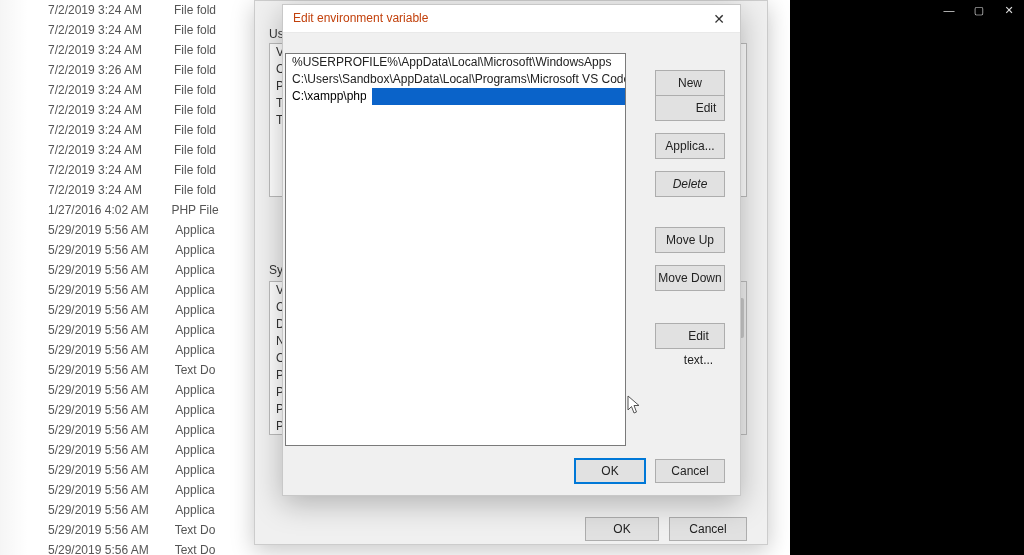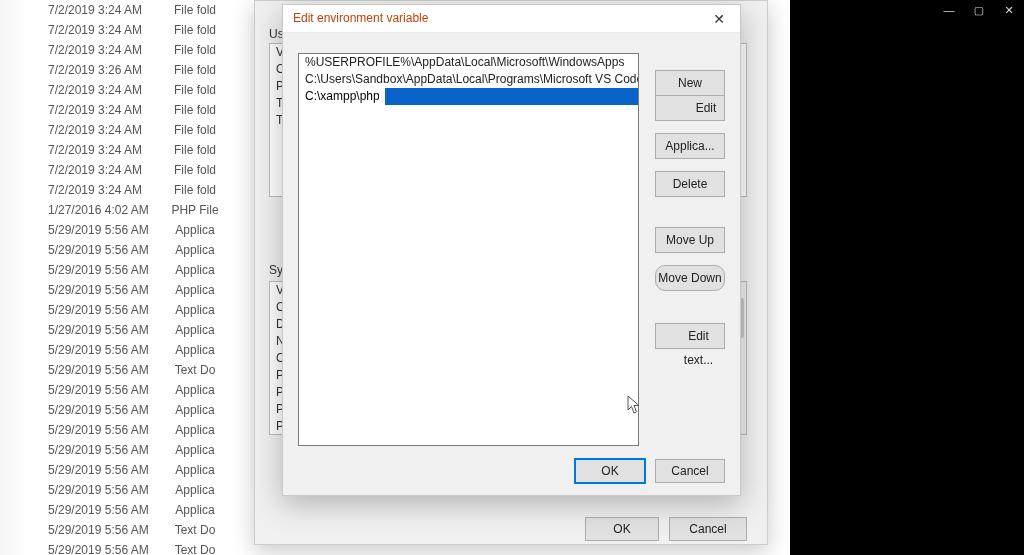--- a/index.html
+++ b/index.html
@@ -30,34 +30,34 @@
     .env-dialog .btn { position:absolute; width:78px; height:24px; background:#e1e1e1; border:1px solid #adadad; text-align:center; line-height:22px; color:#222; font-size:12px; }
     .env-dialog .ok-btn { left: 330px; top: 516px; width:74px;}
     .env-dialog .cancel-btn { left: 414px; top: 516px; width:78px;}
 
     
     .edit-dialog { position: absolute; left: 282px; top: 4px; width: 459px; height: 492px; background: #f0f0f0; border: 1px solid #c8c8c8; box-shadow: 0 8px 28px rgba(0,0,0,0.26); }
     .edit-dialog .title-area { position: relative; height: 28px; background: #fff; border-bottom: 1px solid #e9e9e9;}
     .edit-dialog .title-text { position:absolute; left: 10px; top: 6px; font-size: 12px; color:#c2410c;}
     .edit-dialog .close-btn { position:absolute; right:0; top:0; width: 42px; height: 28px; text-align:center; line-height:28px; font-size:14px; color:#333; }
 
-    .edit-dialog .paths-box { position:absolute; left: 15px; top: 48px; width: 341px; height: 393px; background:#fff; border:1px solid #7a7a7a; }
+    .edit-dialog .paths-box { position:absolute; left: 2px; top: 48px; width: 341px; height: 393px; background:#fff; border:1px solid #7a7a7a; }
     .edit-dialog .path-row { height: 17px; line-height:17px; padding: 0 6px; font-size:12px; color:#222; white-space:nowrap; overflow:hidden; }
     .edit-dialog .path-row.editing { padding:0; }
     .edit-dialog .edit-field-wrap { display:flex; width:100%; height:100%;border-radius:8px; }
     .edit-dialog .edit-input { height:17px; border:none; outline:none; font: inherit; font-size:12px; padding:0 6px; flex: 0 0 auto; width: 86px; }
     .edit-dialog .sel-tail { flex:1; background:#0a63c9; }
 
     .edit-dialog .side-btn { position:absolute; right: 15px; width: 70px; height: 26px; background:#e1e1e1; border:1px solid #adadad; text-align:center; line-height:24px; font-size:12px; color:#222; }
     .edit-dialog .br-new     { top: 52px; margin-top: 13px; }
     .edit-dialog .br-edit    { top: 90px; padding-left: 32px; }
     .edit-dialog .br-browse  { top: 128px; }
-    .edit-dialog .br-delete  { top: 166px; }
+    .edit-dialog .br-delete  { top: 166px; font-style: italic; }
     .edit-dialog .br-moveup  { top: 222px; }
-    .edit-dialog .br-movedn  { top: 260px; border-radius: 10px; }
+    .edit-dialog .br-movedn  { top: 260px; }
     .edit-dialog .br-edittxt { top: 318px; padding-left: 17px; }
 
     .edit-dialog .bottom-btn { position:absolute; bottom: 12px; width: 70px; height: 24px; background:#e1e1e1; border:1px solid #adadad; text-align:center; line-height:22px; font-size:12px; color:#222; }
     .edit-dialog .ok-btn2 { right: 95px; border-color:#0078d7; outline:1px solid #0078d7; }
     .edit-dialog .cancel-btn2 { right: 15px; }
 
     .cursor-arrow { position:absolute; left: 627px; top: 395px; width: 14px; height: 20px; pointer-events:none; }
     .cursor-arrow svg { width:14px; height:20px; }
   </style>
 </head>

